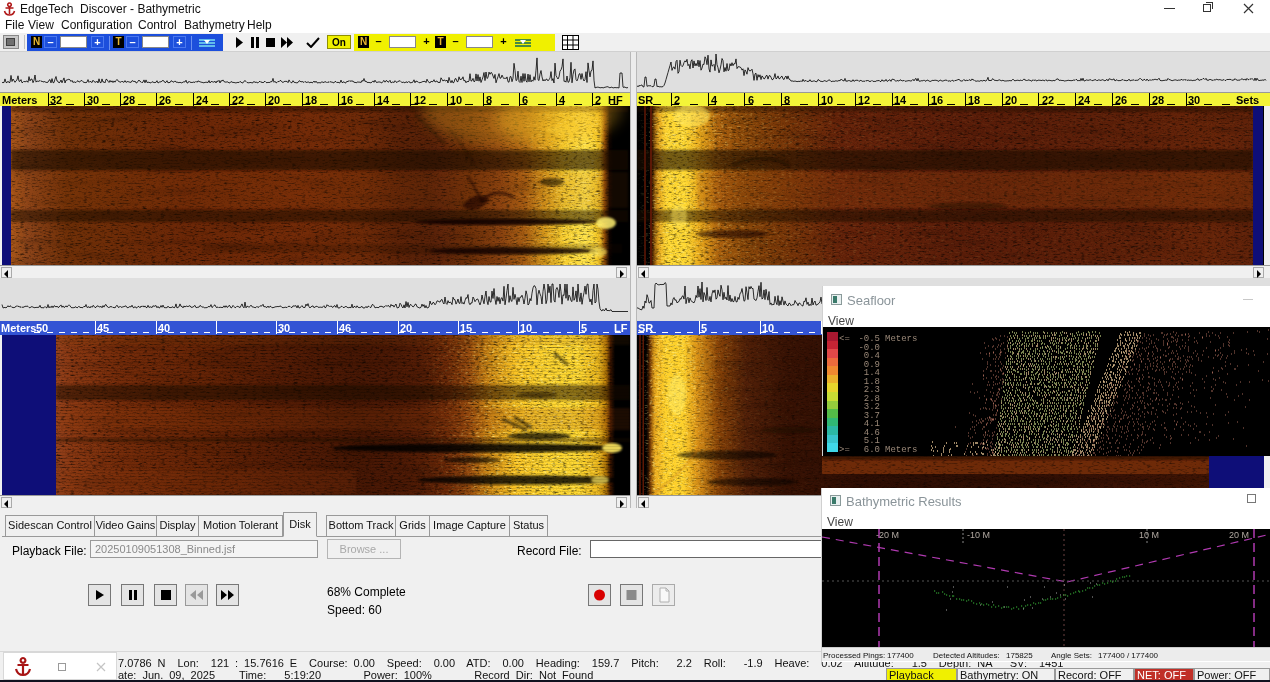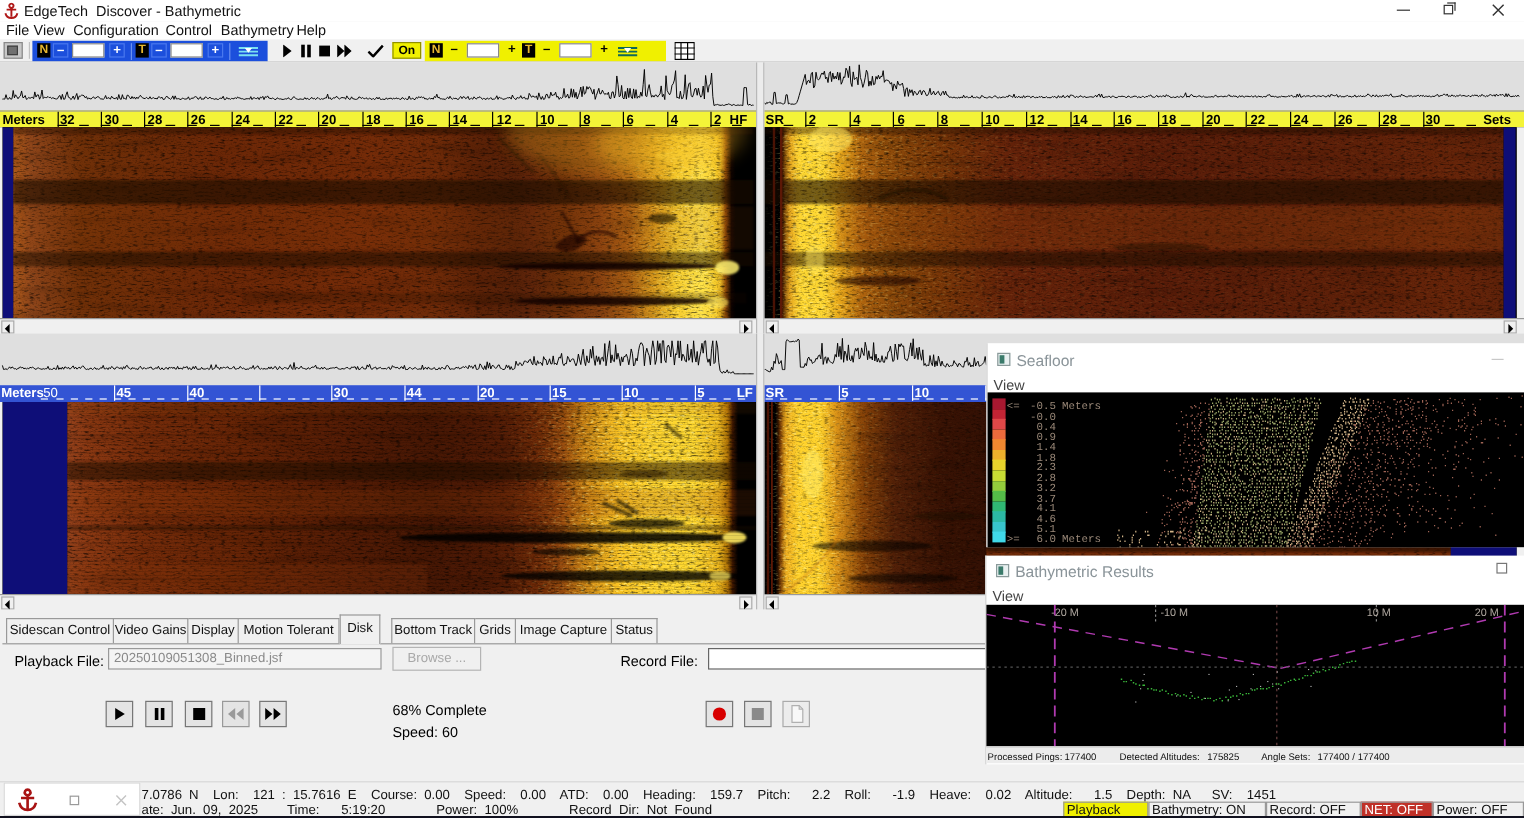--- a/index.html
+++ b/index.html
@@ -449,31 +449,31 @@
 
 <div class="abs" style="left:0;top:278px;width:1270px;height:43px;background:#dfdfdf">
   <svg width="1270" height="43">
     <polyline points="2,26.5 3,29.9 4,29.7 5,29.3 6,30.0 7,29.0 8,27.7 9,29.0 10,27.8 11,28.3 12,29.5 13,29.2 14,30.0 15,28.8 16,28.8 17,27.6 18,28.7 19,28.1 20,29.5 21,28.6 22,29.6 23,28.8 24,29.4 25,28.0 26,28.6 27,28.0 28,28.4 29,29.5 30,29.8 31,28.9 32,28.6 33,29.2 34,29.5 35,29.8 36,29.2 37,29.6 38,29.2 39,29.3 40,27.3 41,29.8 42,29.5 43,29.9 44,29.7 45,28.5 46,29.6 47,29.8 48,26.5 49,29.9 50,28.5 51,29.7 52,27.9 53,29.7 54,27.8 55,28.0 56,29.1 57,28.0 58,29.5 59,29.2 60,27.9 61,26.9 62,29.3 63,27.9 64,29.5 65,29.0 66,27.8 67,29.1 68,27.8 69,26.8 70,27.8 71,29.3 72,29.9 73,29.5 74,29.9 75,29.0 76,28.8 77,30.0 78,29.2 79,28.2 80,29.7 81,29.2 82,29.8 83,29.5 84,28.2 85,28.9 86,26.5 87,29.4 88,29.3 89,28.6 90,30.0 91,28.3 92,29.3 93,27.4 94,28.1 95,29.6 96,29.4 97,27.9 98,28.0 99,28.7 100,29.1 101,28.2 102,29.8 103,27.6 104,29.1 105,27.0 106,26.5 107,28.5 108,28.9 109,29.9 110,28.4 111,29.0 112,28.6 113,29.7 114,29.3 115,30.0 116,28.2 117,27.2 118,29.0 119,29.6 120,28.2 121,29.2 122,29.3 123,28.7 124,28.7 125,28.1 126,27.9 127,29.6 128,29.7 129,29.1 130,28.4 131,29.1 132,27.2 133,29.4 134,29.9 135,28.5 136,29.9 137,29.8 138,28.4 139,28.5 140,29.8 141,28.0 142,28.8 143,27.8 144,29.1 145,27.9 146,29.5 147,29.6 148,27.3 149,29.5 150,28.9 151,28.9 152,29.7 153,27.7 154,28.4 155,28.0 156,27.5 157,29.8 158,28.4 159,30.0 160,29.6 161,27.5 162,29.3 163,27.1 164,29.4 165,29.8 166,29.6 167,29.8 168,28.1 169,29.5 170,29.5 171,29.6 172,29.2 173,28.7 174,30.0 175,29.2 176,25.9 177,30.0 178,29.3 179,28.8 180,25.9 181,28.4 182,28.3 183,29.9 184,27.9 185,29.1 186,28.0 187,28.2 188,28.7 189,28.0 190,27.7 191,29.3 192,29.2 193,29.1 194,28.2 195,27.4 196,29.6 197,29.5 198,29.1 199,29.2 200,27.4 201,28.1 202,29.3 203,28.7 204,29.5 205,30.0 206,29.4 207,29.9 208,28.6 209,28.6 210,28.8 211,26.6 212,29.6 213,28.7 214,27.4 215,26.9 216,29.1 217,29.7 218,28.8 219,29.8 220,29.0 221,29.5 222,29.4 223,29.5 224,27.8 225,29.4 226,27.7 227,29.4 228,29.0 229,27.4 230,27.9 231,30.0 232,29.4 233,27.4 234,28.5 235,29.8 236,29.3 237,28.2 238,28.5 239,28.9 240,29.7 241,27.8 242,25.9 243,28.8 244,29.9 245,24.1 246,29.9 247,28.2 248,28.5 249,29.3 250,28.5 251,27.1 252,28.8 253,29.0 254,29.2 255,29.7 256,29.5 257,28.3 258,29.6 259,28.8 260,27.8 261,28.1 262,27.8 263,26.3 264,29.0 265,28.4 266,29.2 267,29.5 268,28.0 269,29.6 270,28.2 271,28.5 272,29.8 273,29.5 274,29.5 275,28.8 276,28.8 277,28.6 278,28.5 279,28.7 280,28.0 281,28.2 282,29.5 283,29.6 284,29.7 285,29.1 286,29.3 287,29.6 288,28.5 289,28.3 290,28.4 291,29.4 292,29.5 293,27.8 294,28.2 295,27.9 296,27.7 297,29.9 298,27.4 299,30.0 300,29.7 301,28.8 302,27.6 303,29.3 304,29.4 305,29.5 306,26.1 307,27.9 308,25.6 309,28.7 310,30.0 311,28.7 312,28.4 313,27.8 314,29.8 315,28.9 316,28.6 317,28.1 318,29.3 319,29.2 320,29.3 321,29.0 322,29.6 323,28.8 324,27.7 325,29.8 326,29.3 327,26.7 328,27.9 329,27.8 330,28.8 331,27.8 332,29.0 333,29.4 334,27.9 335,27.7 336,29.4 337,26.5 338,30.0 339,29.9 340,29.8 341,28.4 342,28.3 343,29.3 344,29.7 345,28.8 346,28.3 347,29.1 348,29.8 349,29.6 350,29.3 351,29.8 352,26.2 353,30.0 354,28.5 355,28.4 356,29.7 357,27.8 358,29.3 359,29.5 360,29.7 361,29.0 362,28.3 363,30.0 364,29.9 365,29.8 366,28.4 367,29.9 368,28.2 369,28.4 370,29.4 371,29.4 372,26.8 373,26.5 374,27.8 375,29.9 376,29.4 377,29.4 378,29.6 379,29.5 380,28.0 381,28.7 382,28.0 383,29.5 384,28.8 385,28.5 386,27.4 387,28.5 388,27.3 389,28.1 390,29.3 391,26.4 392,28.0 393,27.1 394,29.1 395,27.3 396,26.0 397,29.8 398,29.8 399,29.2 400,25.2 401,26.4 402,28.8 403,30.0 404,26.8 405,30.0 406,23.5 407,28.8 408,24.4 409,29.5 410,26.8 411,26.5 412,27.9 413,29.0 414,28.3 415,26.3 416,26.1 417,28.8 418,29.1 419,29.9 420,29.9 421,29.3 422,26.1 423,28.4 424,26.6 425,29.9 426,27.5 427,30.0 428,29.7 429,29.0 430,23.0 431,26.0 432,26.5 433,24.3 434,24.8 435,26.8 436,25.5 437,22.9 438,23.0 439,23.7 440,24.1 441,22.0 442,21.4 443,24.5 444,26.0 445,19.0 446,25.3 447,26.4 448,22.6 449,25.0 450,24.0 451,24.5 452,26.6 453,19.2 454,21.5 455,21.7 456,26.1 457,24.1 458,21.0 459,25.2 460,25.3 461,18.6 462,25.6 463,24.5 464,26.1 465,22.6 466,19.5 467,20.4 468,16.5 469,25.0 470,26.7 471,24.8 472,25.1 473,19.0 474,20.8 475,23.7 476,22.1 477,21.0 478,21.2 479,24.4 480,26.9 481,23.8 482,17.0 483,21.9 484,25.8 485,18.5 486,13.0 487,23.0 488,26.7 489,18.5 490,23.8 491,24.1 492,13.1 493,20.5 494,10.5 495,21.2 496,26.5 497,18.5 498,23.3 499,19.3 500,25.8 501,20.4 502,19.7 503,23.1 504,8.3 505,26.8 506,20.2 507,12.5 508,6.0 509,24.4 510,17.7 511,22.7 512,23.4 513,9.3 514,21.4 515,16.3 516,20.6 517,26.7 518,19.4 519,23.7 520,19.1 521,19.2 522,17.2 523,20.6 524,26.0 525,20.3 526,12.8 527,16.7 528,27.0 529,25.8 530,20.5 531,22.8 532,15.2 533,9.9 534,7.7 535,8.1 536,10.7 537,26.8 538,16.4 539,12.2 540,15.9 541,18.4 542,26.0 543,13.5 544,6.0 545,12.2 546,25.7 547,21.9 548,6.0 549,14.7 550,8.2 551,24.6 552,6.0 553,6.0 554,22.2 555,24.1 556,11.4 557,9.5 558,12.2 559,19.5 560,6.0 561,13.7 562,26.2 563,16.8 564,17.5 565,6.0 566,20.3 567,6.1 568,22.5 569,17.1 570,18.8 571,22.8 572,23.6 573,8.9 574,22.3 575,20.0 576,12.9 577,23.9 578,6.0 579,18.7 580,23.7 581,14.9 582,26.3 583,19.6 584,14.7 585,8.1 586,16.3 587,6.4 588,6.0 589,19.8 590,23.9 591,21.1 592,26.8 593,12.5 594,6.0 595,25.0 596,23.9 597,6.0 598,11.2 599,23.9 600,30.6 601,32.3 602,33.0 603,31.3 604,32.7 605,32.2 606,30.2 607,32.8 608,32.2 609,32.9 610,32.4 611,31.7 612,33.5 613,33.5 614,33.5 615,33.5 616,33.5 617,33.5 618,33.5 619,33.5 620,33.5 621,33.5 622,33.5 623,33.5 624,33.5 625,33.5 626,33.5 627,33.5 628,33.5" fill="none" stroke="#000" stroke-width="0.8"></polyline>
     <polyline points="637,30.0 638,29.9 639,30.7 640,31.2 641,31.8 642,31.6 643,28.0 644,30.3 645,23.0 646,24.9 647,16.7 648,19.7 649,25.1 650,24.5 651,22.5 652,30.0 653,30.0 654,30.0 655,6.8 656,5.0 657,6.0 658,6.8 659,6.8 660,6.7 661,6.3 662,6.8 663,6.2 664,6.5 665,4.6 666,5.4 667,28.0 668,28.0 669,28.0 670,28.0 671,24.9 672,26.8 673,21.1 674,19.5 675,22.3 676,21.7 677,24.9 678,24.0 679,23.5 680,20.6 681,21.3 682,18.4 683,17.8 684,21.1 685,8.0 686,25.7 687,20.5 688,19.3 689,24.8 690,19.9 691,22.7 692,23.6 693,24.2 694,24.9 695,22.5 696,17.4 697,19.6 698,8.0 699,19.2 700,10.6 701,21.5 702,4.0 703,23.9 704,14.5 705,17.1 706,22.5 707,9.4 708,21.6 709,22.7 710,18.4 711,23.9 712,15.9 713,12.3 714,14.6 715,11.9 716,21.2 717,19.9 718,11.9 719,16.0 720,18.3 721,7.2 722,11.8 723,21.8 724,14.3 725,20.7 726,19.2 727,22.0 728,7.5 729,22.8 730,17.1 731,23.7 732,20.5 733,23.8 734,23.4 735,18.4 736,23.7 737,24.0 738,19.3 739,21.4 740,15.3 741,14.7 742,10.5 743,16.5 744,23.2 745,22.5 746,8.7 747,14.8 748,21.6 749,8.7 750,11.0 751,8.4 752,10.6 753,10.4 754,21.1 755,21.7 756,22.6 757,19.9 758,13.3 759,7.7 760,18.7 761,4.3 762,21.1 763,20.0 764,11.9 765,21.6 766,11.3 767,17.9 768,22.2 769,13.5 770,26.5 771,24.9 772,27.2 773,26.1 774,26.7 775,18.3 776,24.2 777,26.7 778,17.6 779,27.6 780,22.7 781,26.9 782,18.8 783,23.0 784,27.1 785,22.9 786,26.0 787,27.1 788,27.9 789,25.1 790,25.6 791,27.7 792,26.7 793,26.9 794,26.5 795,22.5 796,24.7 797,25.2 798,27.7 799,25.0 800,25.2 801,26.7 802,27.8 803,27.9 804,23.1 805,23.7 806,19.8 807,26.4 808,24.1 809,27.8 810,26.2 811,27.5 812,20.1 813,27.0 814,24.4 815,23.0 816,27.2 817,26.7 818,26.1 819,25.2 820,23.9 821,19.1 822,25.8 823,26.9 824,23.4 825,23.4 826,19.8 827,25.5 828,23.5 829,25.0 830,28.3 831,28.5 832,25.3 833,29.1 834,27.9 835,26.4 836,29.5 837,29.2 838,29.6 839,28.8 840,29.0 841,27.0 842,29.8 843,28.4 844,29.7 845,28.6 846,27.5 847,29.2 848,29.4 849,29.0 850,28.6 851,28.4 852,29.2 853,27.2 854,28.9 855,29.2 856,28.8 857,29.8 858,29.8 859,29.2 860,29.0 861,28.6 862,28.1 863,28.6 864,29.5 865,29.3 866,28.8 867,29.6 868,28.6 869,28.7 870,28.5 871,29.5 872,28.6 873,29.7 874,29.9 875,29.3 876,30.0 877,27.0 878,28.4 879,29.1 880,24.9 881,28.6 882,27.9 883,28.6 884,28.0 885,26.9 886,27.8 887,28.8 888,28.5 889,28.3 890,28.3 891,28.5 892,26.2 893,27.9 894,29.5 895,27.7 896,27.1 897,27.9 898,28.8 899,27.5 900,27.6 901,27.7 902,27.3 903,24.9 904,26.4 905,29.4 906,28.5 907,28.5 908,27.9 909,29.8 910,27.2 911,30.0 912,29.2 913,28.7 914,26.2 915,27.6 916,28.2 917,29.2 918,28.6 919,28.9 920,29.6 921,27.8 922,27.5 923,27.5 924,28.3 925,28.3 926,28.2 927,29.0 928,28.4 929,27.9 930,29.8 931,25.3 932,27.7 933,28.8 934,28.7 935,29.0 936,28.2 937,29.6 938,28.3 939,29.0 940,27.3 941,29.8 942,28.4 943,29.6 944,28.3 945,27.8 946,29.8 947,29.5 948,28.6 949,28.9 950,29.7 951,26.7 952,26.3 953,28.0 954,26.3 955,29.5 956,29.5 957,28.5 958,26.9 959,29.8 960,26.7 961,27.7 962,26.4 963,26.0 964,26.5 965,28.7 966,29.7 967,27.9 968,29.2 969,29.0 970,29.1 971,26.4 972,29.8 973,26.6 974,27.5 975,27.3 976,28.8 977,29.9 978,29.1 979,27.8 980,27.4 981,27.1 982,29.6 983,29.7 984,28.7 985,26.5 986,29.2 987,28.7 988,25.7 989,28.8 990,29.5 991,28.5 992,28.9 993,27.9 994,29.3 995,29.2 996,28.1 997,29.6 998,29.0 999,29.3 1000,28.2 1001,28.1 1002,29.3 1003,29.0 1004,27.4 1005,28.0 1006,29.4 1007,28.5 1008,29.1 1009,29.2 1010,25.3 1011,27.7 1012,28.2 1013,27.7 1014,29.3 1015,28.6 1016,29.7 1017,29.8 1018,29.4 1019,26.6 1020,25.6 1021,29.8 1022,28.4 1023,27.8 1024,28.5 1025,29.9 1026,29.4 1027,28.4 1028,27.2 1029,29.4 1030,28.3 1031,29.1 1032,29.1 1033,28.8 1034,27.1 1035,29.4 1036,29.1 1037,28.2 1038,28.1 1039,28.6 1040,28.0 1041,26.7 1042,28.0 1043,27.9 1044,28.7 1045,28.9 1046,29.4 1047,29.5 1048,27.1 1049,29.8 1050,29.0 1051,28.8 1052,29.0 1053,25.9 1054,29.7 1055,28.9 1056,29.6 1057,25.7 1058,28.8 1059,26.6 1060,27.6 1061,28.3 1062,28.7 1063,27.1 1064,26.1 1065,24.3 1066,29.9 1067,27.9 1068,29.6 1069,29.7 1070,29.3 1071,27.5 1072,28.8 1073,27.0 1074,29.6 1075,27.6 1076,29.1 1077,25.7 1078,28.9 1079,27.9 1080,27.8 1081,26.8 1082,29.1 1083,29.1 1084,29.1 1085,29.4 1086,29.8 1087,26.4 1088,29.9 1089,28.7 1090,29.2 1091,28.4 1092,28.4 1093,29.0 1094,29.9 1095,28.3 1096,29.6 1097,28.3 1098,29.9 1099,28.3 1100,28.7 1101,28.2 1102,28.2 1103,28.0 1104,29.3 1105,29.7 1106,28.2 1107,28.5 1108,28.7 1109,28.5 1110,29.8 1111,29.4 1112,29.3 1113,29.1 1114,29.4 1115,28.0 1116,26.1 1117,28.2 1118,28.3 1119,29.5 1120,29.3 1121,26.6 1122,27.2 1123,29.8 1124,28.7 1125,27.5 1126,28.4 1127,30.0 1128,29.9 1129,28.8 1130,29.8 1131,27.7 1132,29.9 1133,29.1 1134,27.9 1135,28.1 1136,25.7 1137,27.0 1138,29.6 1139,29.6 1140,29.4 1141,28.2 1142,28.2 1143,29.8 1144,29.4 1145,28.9 1146,28.8 1147,27.5 1148,30.0 1149,26.9 1150,29.4 1151,29.1 1152,28.0 1153,28.2 1154,28.1 1155,26.8 1156,29.5 1157,28.4 1158,29.6 1159,27.3 1160,27.8 1161,26.4 1162,28.2 1163,29.9 1164,28.5 1165,28.9 1166,28.2 1167,25.5 1168,28.2 1169,29.0 1170,29.6 1171,26.8 1172,27.8 1173,27.6 1174,29.0 1175,29.3 1176,28.1 1177,27.8 1178,26.0 1179,29.0 1180,29.9 1181,27.5 1182,23.8 1183,28.1 1184,28.5 1185,27.5 1186,27.0 1187,29.6 1188,28.3 1189,29.0 1190,27.8 1191,29.3 1192,28.2 1193,27.5 1194,28.8 1195,28.8 1196,28.4 1197,27.5 1198,29.7 1199,27.3 1200,27.5 1201,27.1 1202,27.5 1203,28.0 1204,29.3 1205,29.3 1206,29.0 1207,29.2 1208,29.5 1209,28.5 1210,28.7 1211,29.8 1212,29.5 1213,28.4 1214,27.7 1215,29.4 1216,28.8 1217,25.5 1218,29.9 1219,29.9 1220,27.9 1221,26.2 1222,28.5 1223,27.4 1224,29.5 1225,29.3 1226,26.8 1227,29.8 1228,28.8 1229,29.1 1230,29.3 1231,24.1 1232,29.4 1233,27.9 1234,29.0 1235,29.3 1236,28.4 1237,29.6 1238,29.4 1239,28.4 1240,29.9 1241,29.1 1242,30.0 1243,29.4 1244,28.2 1245,27.6 1246,29.1 1247,28.3 1248,27.4 1249,28.9 1250,29.4 1251,29.4 1252,29.5 1253,28.8 1254,25.8 1255,27.0 1256,29.7 1257,28.0 1258,27.9 1259,27.1 1260,27.9 1261,27.1 1262,27.7 1263,28.0 1264,25.5 1265,28.3 1266,28.9" fill="none" stroke="#000" stroke-width="0.8"></polyline>
   </svg>
 </div>
 
 <div class="abs" style="left:0;top:321px;width:1270px;height:14px;background:#3354d4;font-size:11px;color:#fff;overflow:hidden">
 <div style="position:absolute;left:1px;top:1px;font-weight:bold">Meters</div>
-    <div style="position:absolute;left:36px;top:1px;font-weight:normal">50</div>
+    <div style="position:absolute;left:36px;top:1px;font-weight:bold">50</div>
     <div style="position:absolute;left:95px;top:0;width:1px;height:13px;background:#fff"></div>
     <div style="position:absolute;left:97px;top:1px;font-weight:bold">45</div>
     <div style="position:absolute;left:156px;top:0;width:1px;height:13px;background:#fff"></div>
     <div style="position:absolute;left:158px;top:1px;font-weight:bold">40</div>
     <div style="position:absolute;left:216px;top:0;width:1px;height:13px;background:#fff"></div>
     <div style="position:absolute;left:218px;top:17px;font-weight:bold">35</div>
     <div style="position:absolute;left:276px;top:0;width:1px;height:13px;background:#fff"></div>
     <div style="position:absolute;left:278px;top:1px;font-weight:bold">30</div>
     <div style="position:absolute;left:337px;top:0;width:1px;height:13px;background:#fff"></div>
-    <div style="position:absolute;left:339px;top:1px;font-weight:bold">44</div>
+    <div style="position:absolute;left:339px;top:1px;font-weight:bold">46</div>
     <div style="position:absolute;left:398px;top:0;width:1px;height:13px;background:#fff"></div>
     <div style="position:absolute;left:400px;top:1px;font-weight:bold">20</div>
     <div style="position:absolute;left:458px;top:0;width:1px;height:13px;background:#fff"></div>
     <div style="position:absolute;left:460px;top:1px;font-weight:bold">15</div>
     <div style="position:absolute;left:518px;top:0;width:1px;height:13px;background:#fff"></div>
     <div style="position:absolute;left:520px;top:1px;font-weight:bold">10</div>
     <div style="position:absolute;left:579px;top:0;width:1px;height:13px;background:#fff"></div>
     <div style="position:absolute;left:581px;top:1px;font-weight:bold">5</div>
     <div style="position:absolute;left:34px;top:11px;width:6px;height:1px;background:#fff"></div>
     <div style="position:absolute;left:47px;top:11px;width:6px;height:1px;background:#fff"></div>
@@ -864,21 +864,21 @@
 <div class="mono" style="position:absolute;left:855px;top:394px;width:25px;text-align:right">2.8</div>
 <div class="mono" style="position:absolute;left:855px;top:402px;width:25px;text-align:right">3.2</div>
 <div class="mono" style="position:absolute;left:855px;top:411px;width:25px;text-align:right">3.7</div>
 <div class="mono" style="position:absolute;left:855px;top:419px;width:25px;text-align:right">4.1</div>
 <div class="mono" style="position:absolute;left:855px;top:428px;width:25px;text-align:right">4.6</div>
 <div class="mono" style="position:absolute;left:855px;top:436px;width:25px;text-align:right">5.1</div>
 <div class="mono" style="position:absolute;left:839px;top:445px">&gt;=</div>
 <div class="mono" style="position:absolute;left:855px;top:445px;width:25px;text-align:right">6.0</div>
 <div class="mono" style="position:absolute;left:885px;top:445px">Meters</div>
 
-<div class="abs" style="left:821px;top:463px;width:449px;height:174px;background:#fff;border-left:1px solid #d0d0d0">
+<div class="abs" style="left:821px;top:488px;width:449px;height:174px;background:#fff;border-left:1px solid #d0d0d0">
   <div class="abs" style="left:8px;top:7px;width:11px;height:11px;border:1px solid #8a9a9a;background:#e8f0f0">
       <div class="abs" style="left:1px;top:1px;width:4px;height:7px;background:#3a7a6a"></div>
     </div>
   <div class="abs" style="left:24px;top:6px;font-size:13px;color:#8a9499">Bathymetric Results</div>
   <div class="abs" style="left:425px;top:6px;width:9px;height:9px;border:1px solid #777"></div>
   <div class="abs" style="left:5px;top:27px;font-size:12px;color:#444">View</div>
   <div class="abs" style="left:0;top:41px;width:449px;height:118px;background:#000">
     <svg width="449" height="118">
       <g transform="translate(-821,-519)">
         <line x1="878" y1="519" x2="878" y2="637" stroke="#b03ab0" stroke-width="1.5" stroke-dasharray="9,5"></line>

